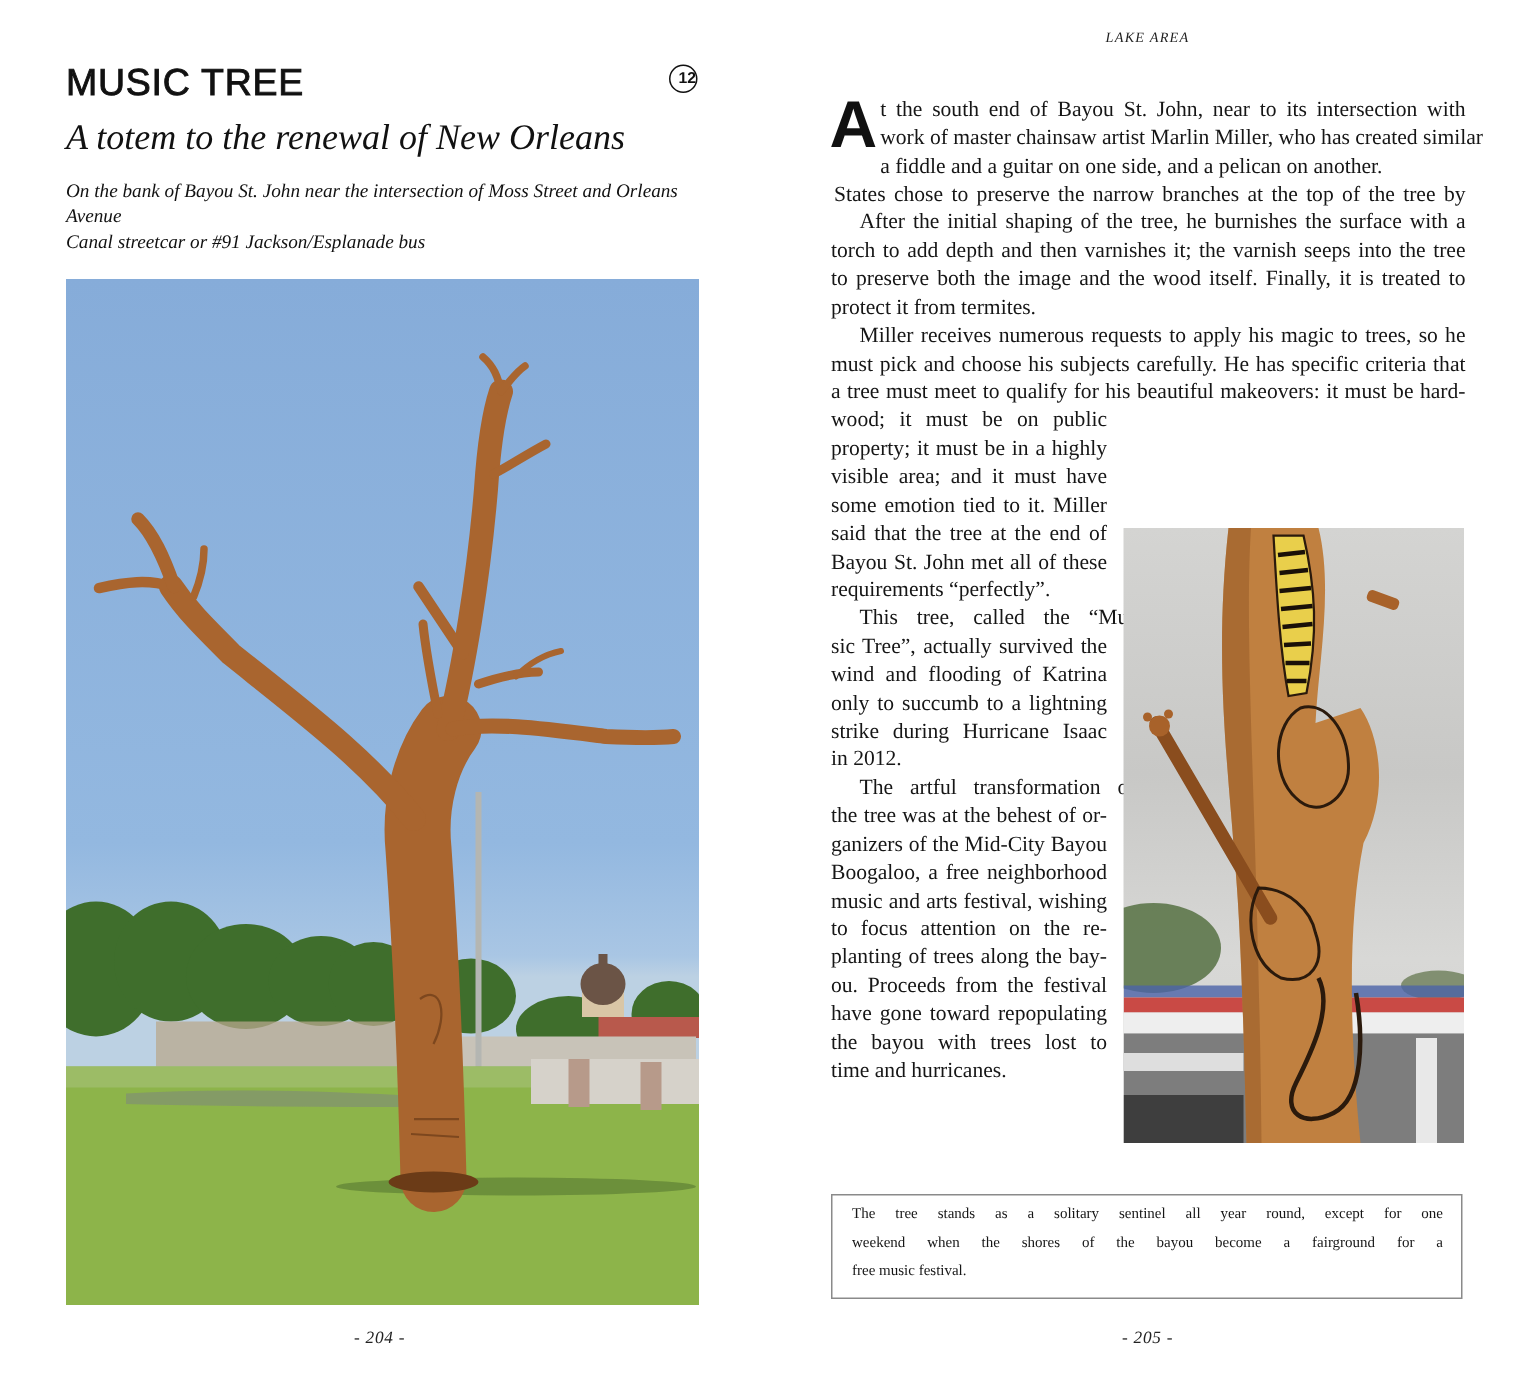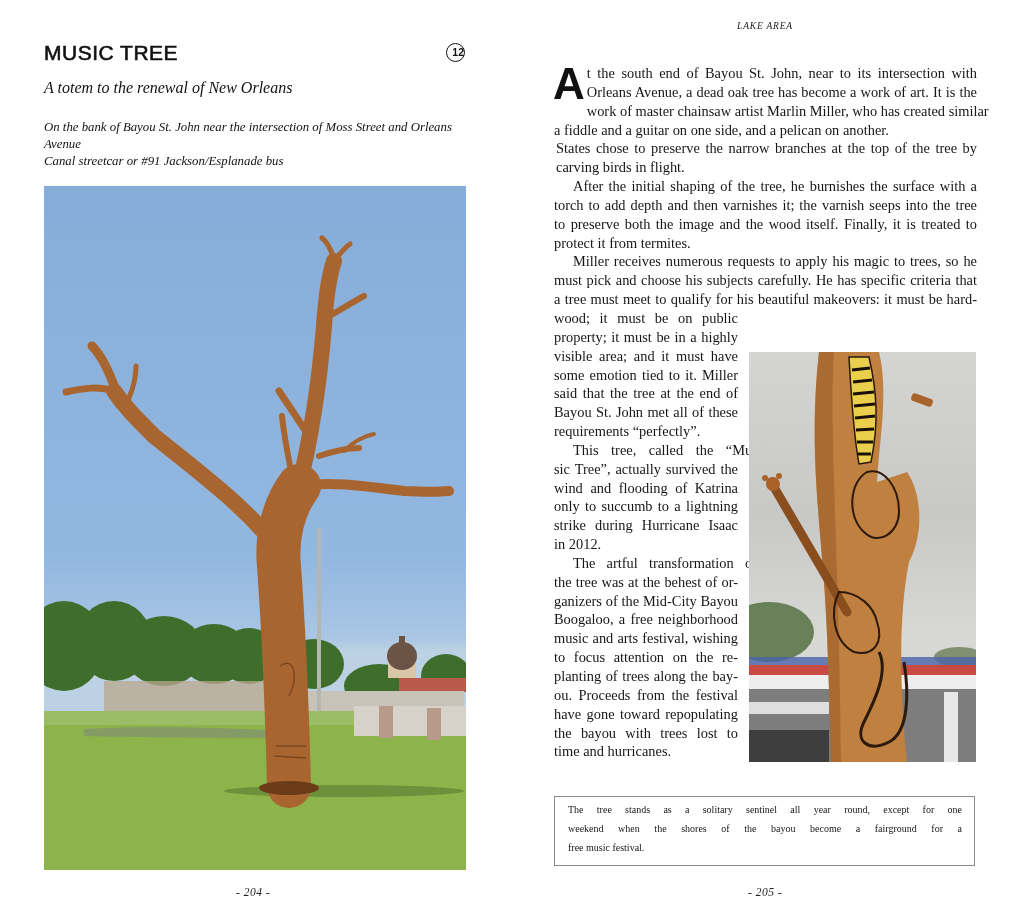--- a/index.html
+++ b/index.html
@@ -7,32 +7,32 @@
     width: 1020px; height: 923px; background: #ffffff; position: relative;
     overflow: hidden; color: #1a1a1a;
     font-family: "Liberation Serif", "DejaVu Serif", serif;
   }
   .page-left { position: absolute; left: 0; top: 0; width: 510px; height: 923px; }
   .page-right { position: absolute; left: 510px; top: 0; width: 510px; height: 731px; }
 
   .title {
     position: absolute; left: 44px; top: 41px; margin: 0;
     font-family: "Liberation Sans", "DejaVu Sans", sans-serif;
-    font-size: 21px; font-weight: 400; letter-spacing: 0.5px; color: #111;
+    font-size: 25px; font-weight: 400; letter-spacing: 0.5px; color: #111;
     -webkit-text-stroke: 0.6px #111;
   }
   .num-badge {
     position: absolute; left: 446px; top: 43px; width: 17px; height: 17px;
     border: 1.6px solid #111; border-radius: 50%;
     font-family: "Liberation Sans", sans-serif; font-size: 10.5px; font-weight: 700;
     line-height: 17px; text-align: right; color: #111;
   }
   .subtitle {
     position: absolute; left: 44px; top: 79px; margin: 0;
-    font-style: italic; font-size: 16px; font-weight: 400; color: #111;
+    font-style: italic; font-size: 24px; font-weight: 400; color: #111;
   }
   .address {
     position: absolute; left: 44px; top: 119px; width: 430px;
     font-style: italic; font-size: 12.8px; line-height: 17px; color: #111;
   }
   .address div { white-space: nowrap; }
 
   .photo-main {
     position: absolute; left: 44px; top: 186px; width: 422px; height: 684px; overflow: hidden;
     background: linear-gradient(180deg, #86acd9 0%, #93b8e0 55%, #a9c6e4 66%, #bcd1e3 68%);
@@ -150,25 +150,23 @@
 
   <div class="folio folio-left">- 204 -</div>
 </div>
 
 <div class="page-right">
   <div class="running-head">LAKE AREA</div>
 
   <div class="body-text">
     <span class="dropcap">A</span>
     <span class="line">t the south end of Bayou St. John, near to its intersection with</span>
-    <span class="line">Orleans Avenue, a dead oak tree has become a work of art. It is the</span>
     <span class="line">work of master chainsaw artist Marlin Miller, who has created similar</span>
     <span class="line last">a fiddle and a guitar on one side, and a pelican on another.</span>
     <span class="line tiny">States chose to preserve the narrow branches at the top of the tree by</span>
-    <span class="line last tiny">carving birds in flight.</span>
     <span class="line indent">After the initial shaping of the tree, he burnishes the surface with a</span>
     <span class="line">torch to add depth and then varnishes it; the varnish seeps into the tree</span>
     <span class="line">to preserve both the image and the wood itself. Finally, it is treated to</span>
     <span class="line last">protect it from termites.</span>
     <span class="line indent">Miller receives numerous requests to apply his magic to trees, so he</span>
     <span class="line">must pick and choose his subjects carefully. He has specific criteria that</span>
     <span class="line">a tree must meet to qualify for his beautiful makeovers: it must be hard-</span>
 
     <div class="narrow">
       <span class="line">wood; it must be on public</span>

